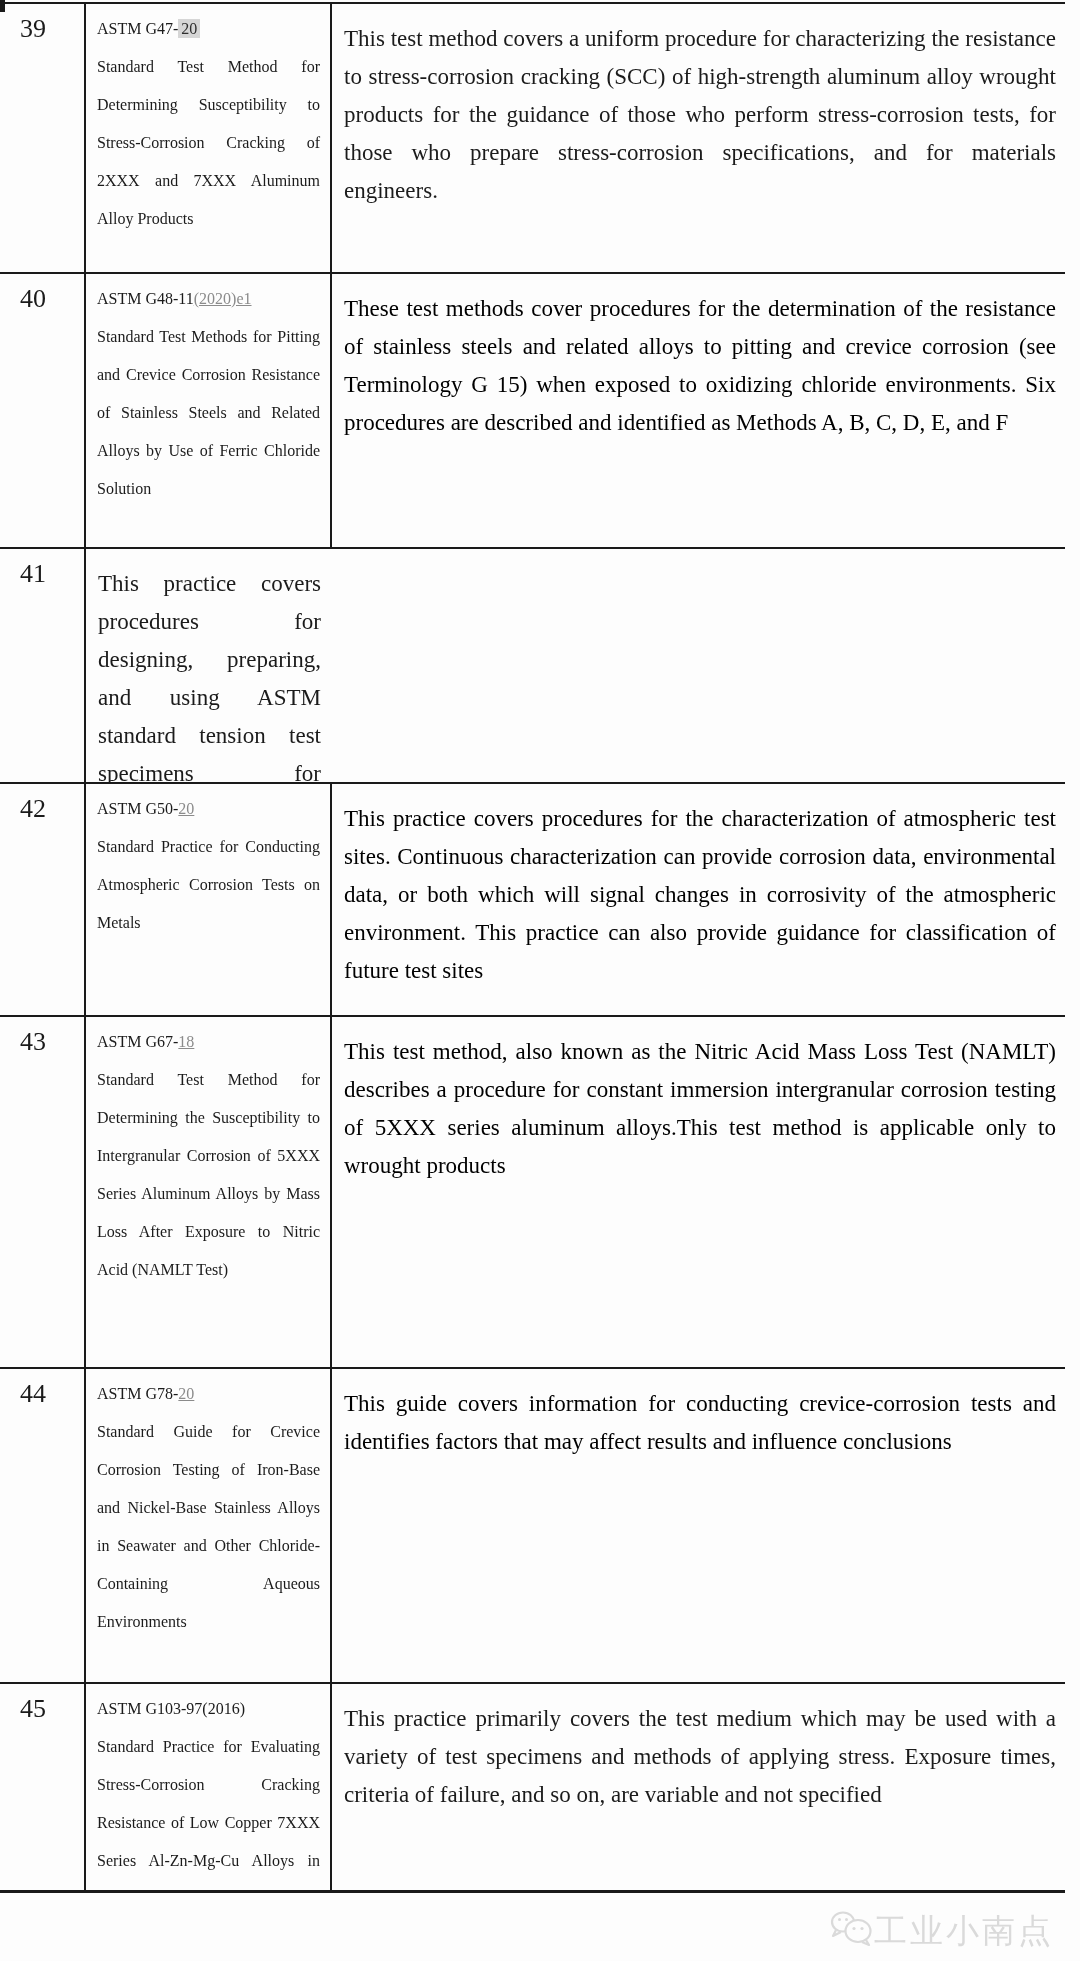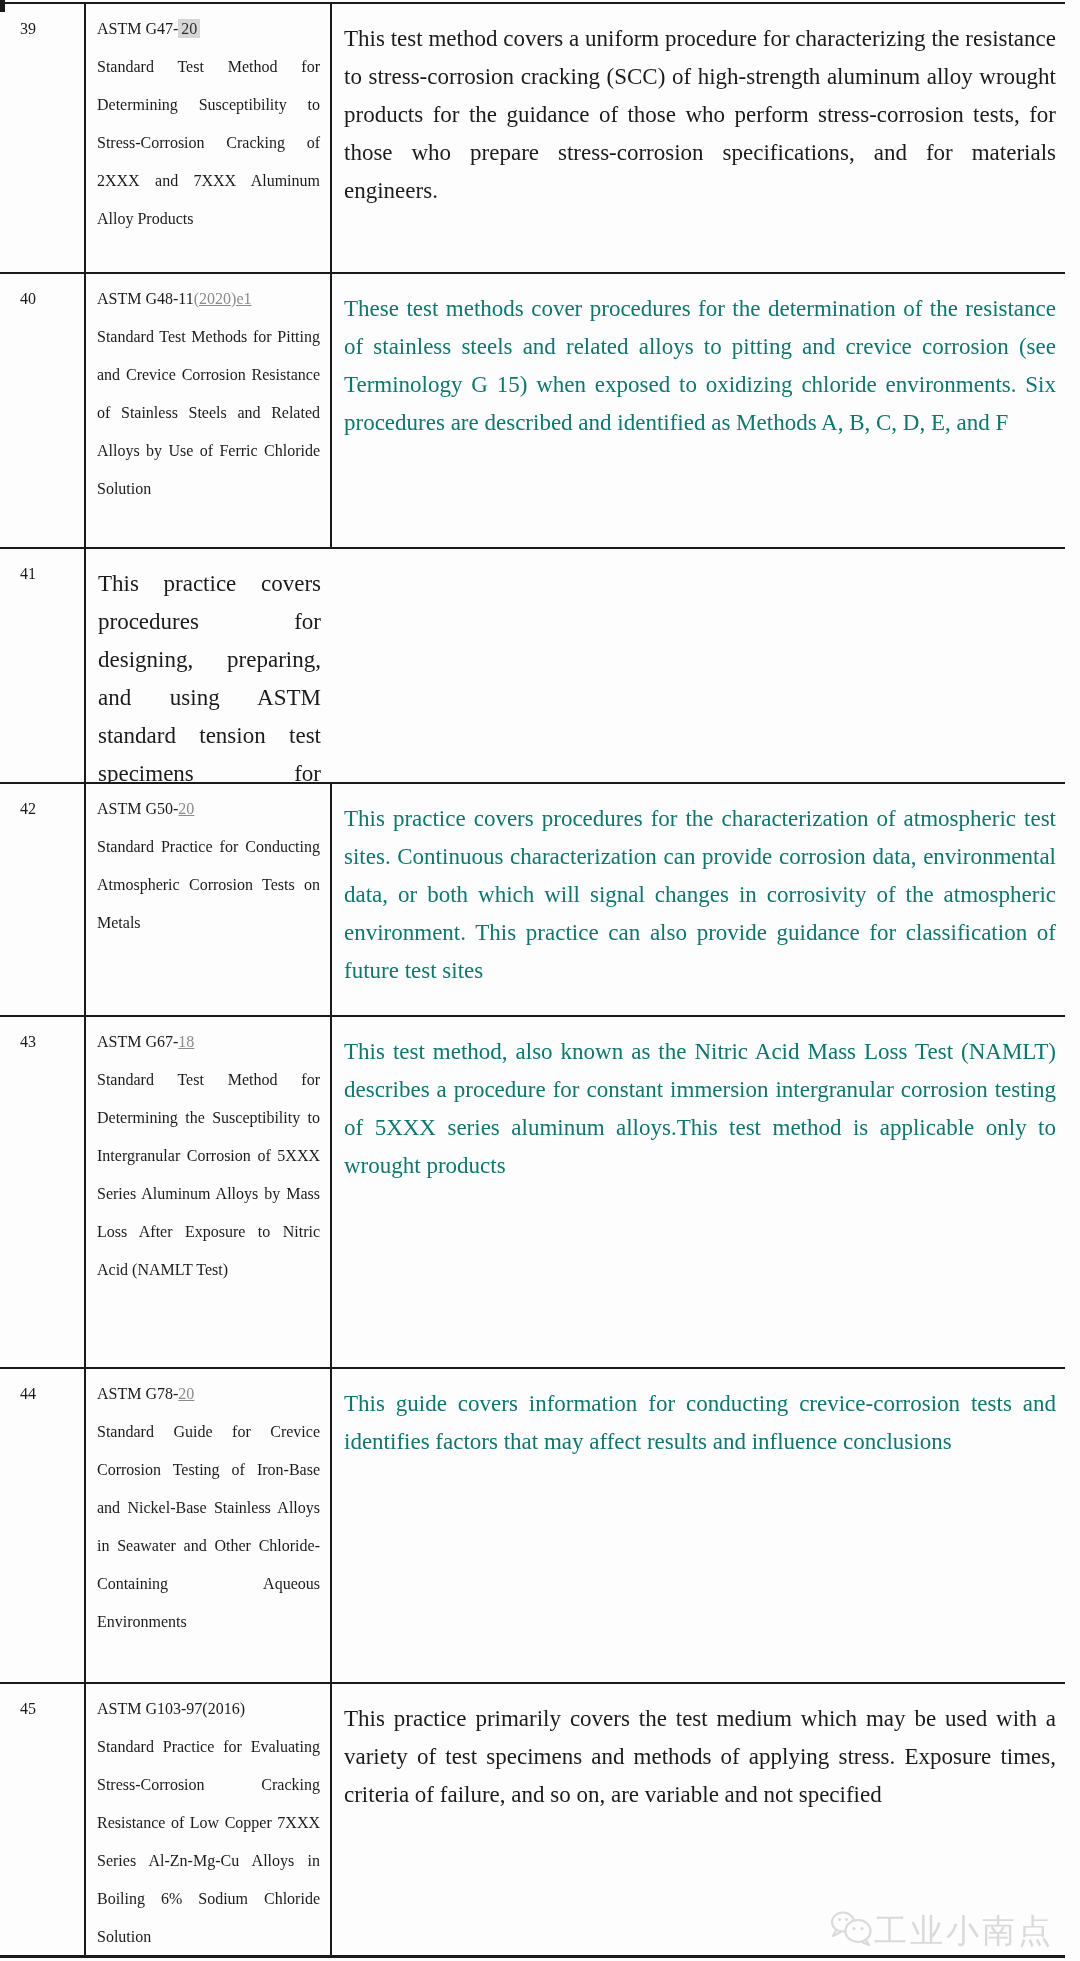--- a/index.html
+++ b/index.html
@@ -9,40 +9,40 @@
     font-family:"Liberation Serif","DejaVu Serif",serif;color:#1b1b1b;
   }
   .astm-table{width:1065px;}
   .row{
     display:grid;grid-template-columns:84px 246px 735px;
     border-top:2px solid #1a1a1a;box-sizing:border-box;overflow:hidden;
   }
   .row:last-child{border-bottom:3px solid #1a1a1a;}
   .r39{height:270px;} .r40{height:275px;} .r41{height:235px;}
   .r42{height:233px;} .r43{height:352px;} .r44{height:315px;}
-  .r45{height:276px;}
+  .r45{height:211px;}
   .c-num{
     box-sizing:border-box;padding:6px 0 0 20px;
-    font-size:16px;line-height:38px;
+    font-size:26px;line-height:38px;
   }
   .c-std{
     box-sizing:border-box;border-left:2px solid #1a1a1a;
     padding:6px 10px 0 11px;font-size:16px;line-height:38px;overflow:hidden;
   }
   .c-desc{
     box-sizing:border-box;border-left:2px solid #1a1a1a;
     padding:16px 9px 0 12px;font-size:23px;line-height:38px;
     text-align:justify;overflow:hidden;
   }
   .code-line{white-space:nowrap;}
   .title-text{text-align:justify;}
   .sfx-gray{color:#8b8b8b;text-decoration:underline;}
   .sfx-highlight{color:#2e2e2e;background:#d6d6d6;padding:1px 3px;}
   .desc-black{color:#1b1b1b;}
-  .desc-gray{color:#0f766e;}
+  .desc-gray{color:#000000;}
   .left-border-remnant{
     position:absolute;left:0;top:0;width:5px;height:12px;background:#1a1a1a;
   }
   .watermark{
     position:absolute;right:26px;bottom:6px;
     display:flex;align-items:flex-start;
     font-family:"DejaVu Sans","Liberation Sans",sans-serif;
     font-size:33px;color:#dadada;letter-spacing:3px;
   }
   .wm-icon{flex:0 0 auto;}

